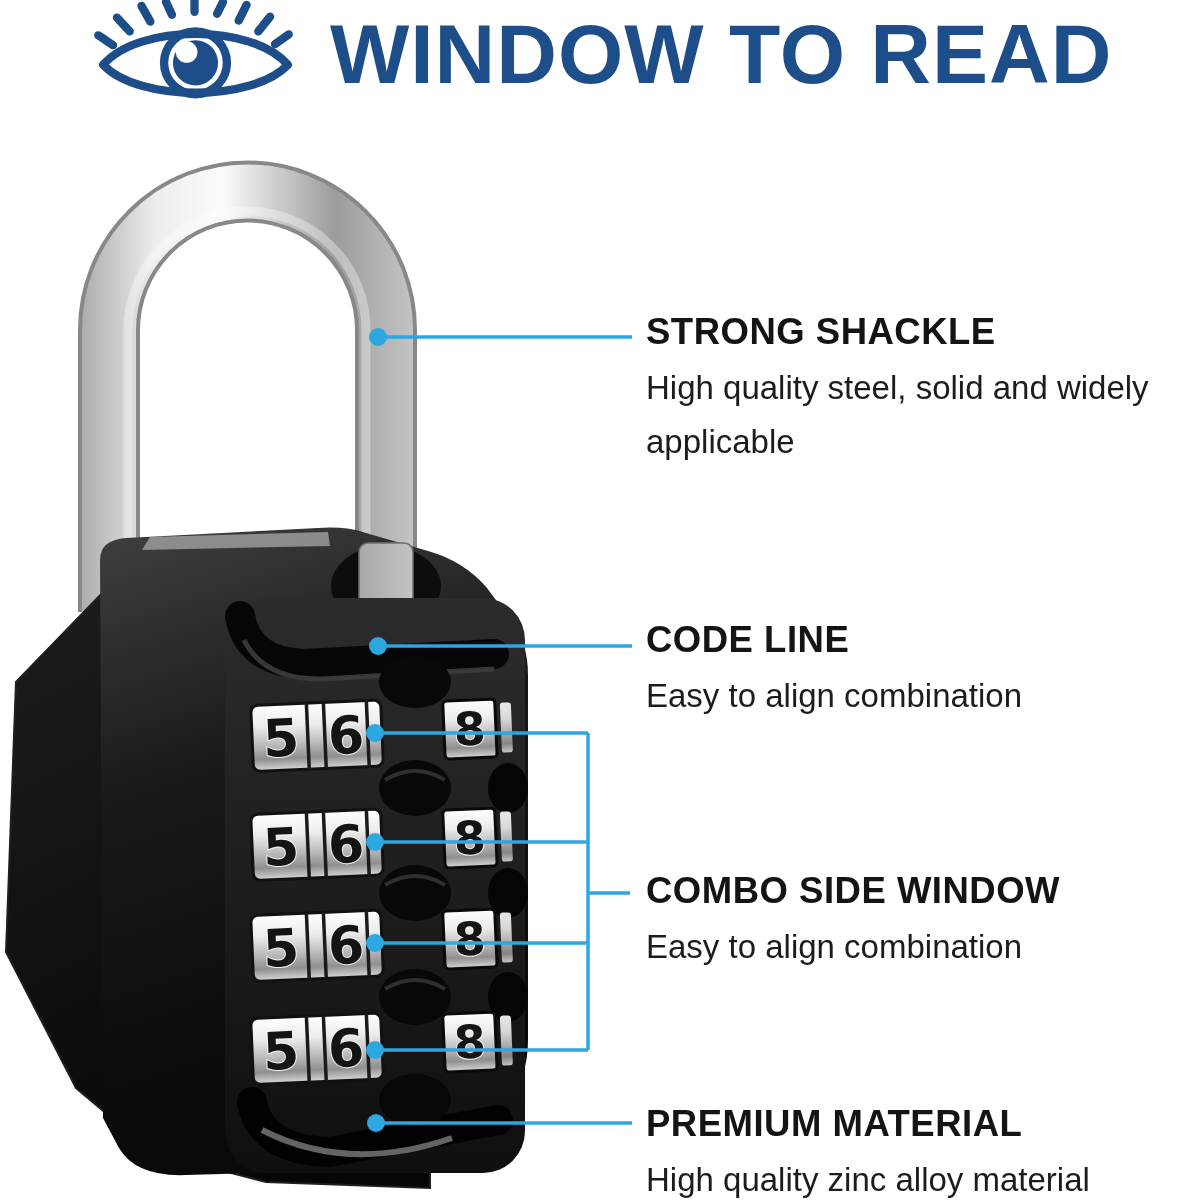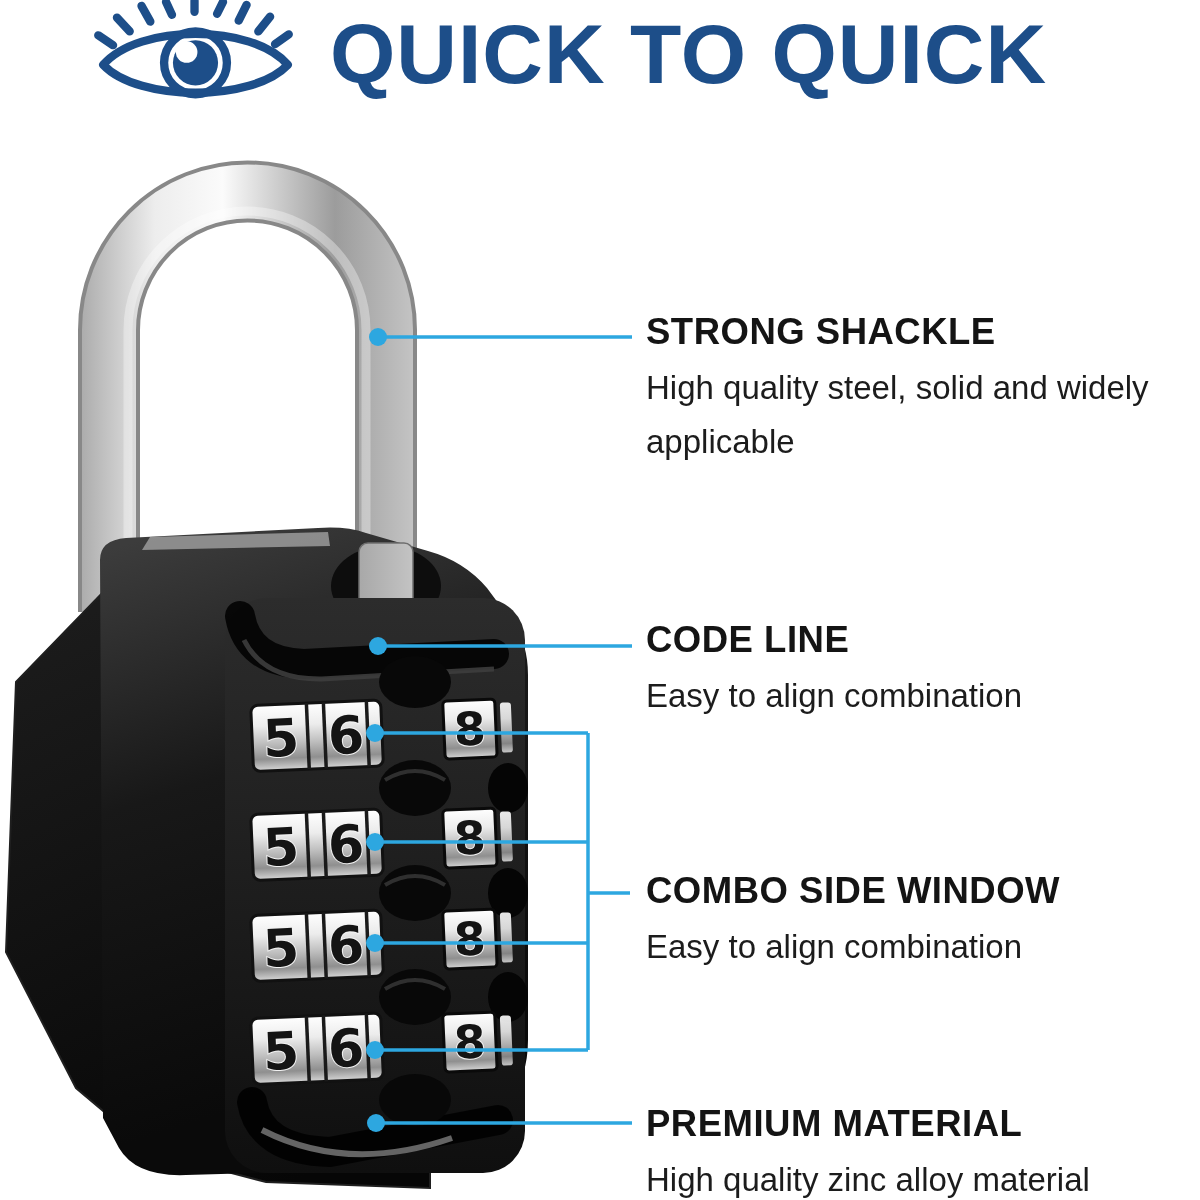--- a/index.html
+++ b/index.html
@@ -29,21 +29,21 @@
       <line x1="122" y1="14" x2="128" y2="2"></line>
       <line x1="144" y1="21" x2="152" y2="5"></line>
       <line x1="164" y1="32" x2="176" y2="17"></line>
       <line x1="181" y1="45" x2="195" y2="35"></line>
       <path d="M 6 66 C 42 24 158 24 194 66 C 158 104 42 104 6 66 Z" stroke-linejoin="round"></path>
       <circle cx="100" cy="64" r="32"></circle>
     </g>
     <circle cx="100" cy="64" r="23" fill="#1d4e89"></circle>
     <circle cx="91" cy="53" r="11" fill="#ffffff"></circle>
   </svg>
-  <div class="hdr-title">QUICK TO QUICK</div>
+  <div class="hdr-title">WINDOW TO READ</div>
 
   <svg class="lock-svg" width="1200" height="1200" viewBox="0 0 1200 1200">
     <defs>
       <linearGradient id="shackGrad" gradientUnits="userSpaceOnUse" x1="80" y1="0" x2="420" y2="0">
         <stop offset="0" stop-color="#ababab"></stop>
         <stop offset=".22" stop-color="#ededed"></stop>
         <stop offset=".42" stop-color="#fbfbfb"></stop>
         <stop offset=".75" stop-color="#9c9c9c"></stop>
         <stop offset="1" stop-color="#c7c7c7"></stop>
       </linearGradient>

